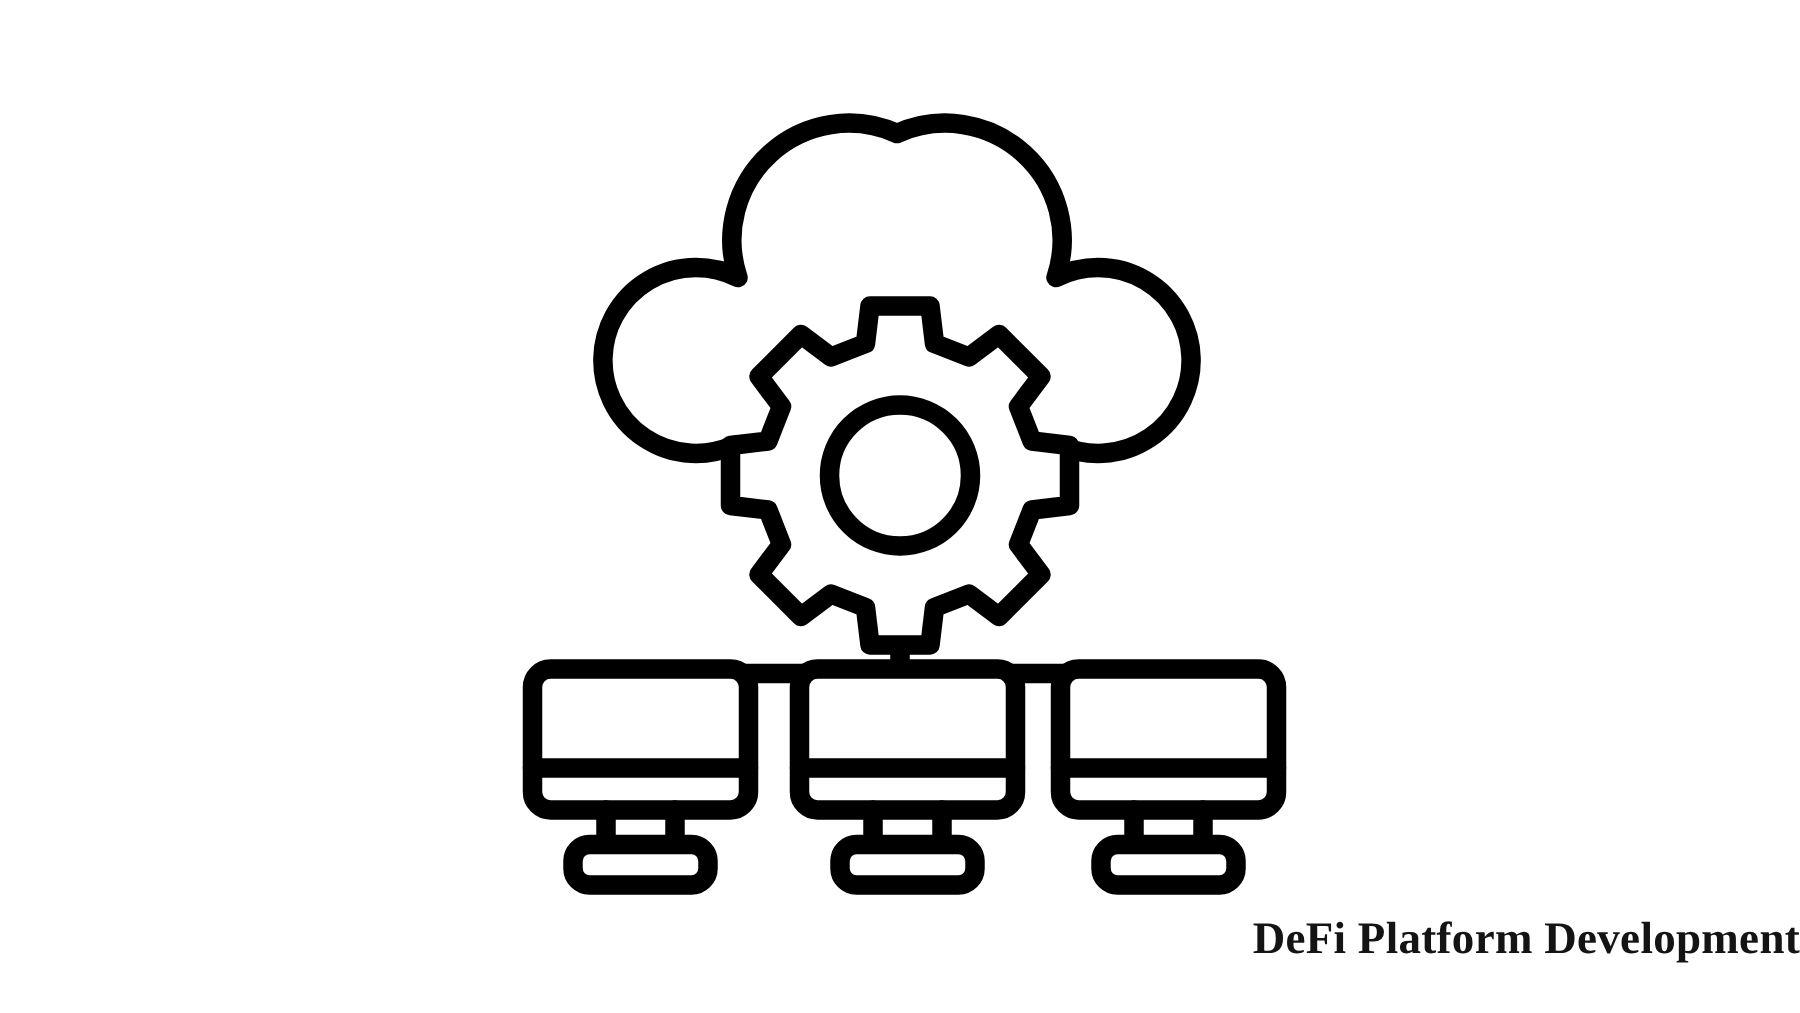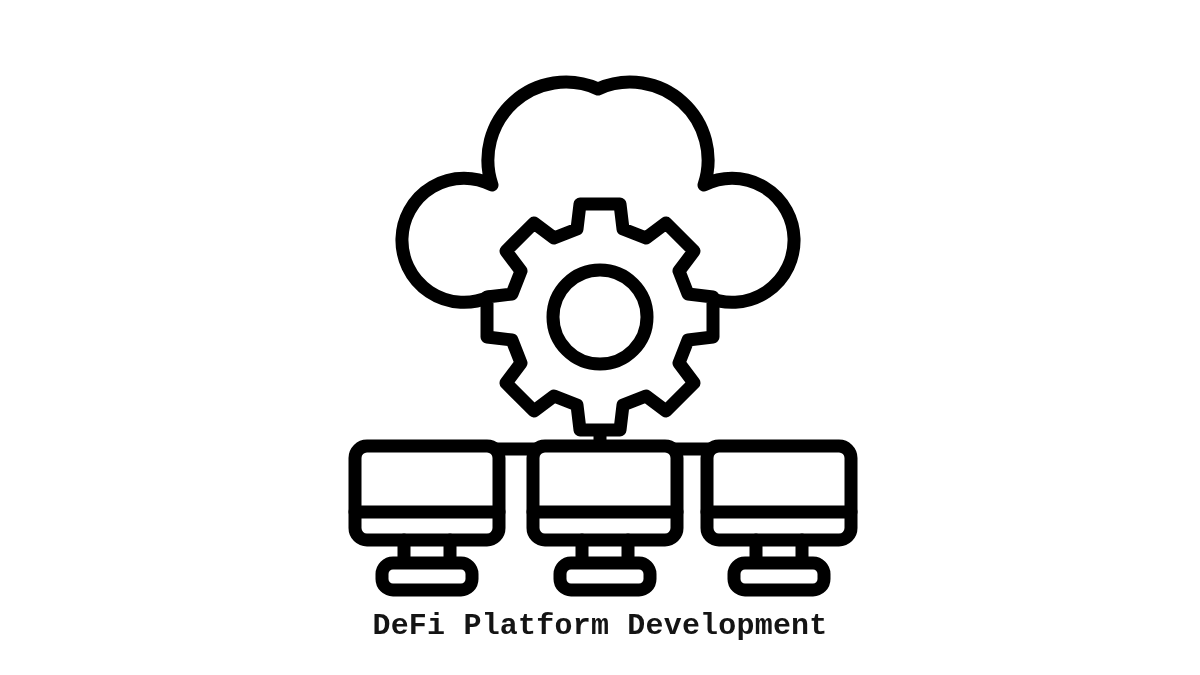--- a/index.html
+++ b/index.html
@@ -27,22 +27,22 @@
     top: 0;
     width: 1200px;
     height: 675px;
     display: block;
   }
   .caption {
     position: absolute;
     left: 0;
     top: 606px;
     width: 1200px;
-    text-align: center;
-    font-family: Liberation Mono, monospace;
+    text-align: right;
+    font-family: Liberation Serif, serif;
     font-size: 30px;
     font-weight: bold;
     letter-spacing: 0.2px;
     color: #141414;
     line-height: 40px;
     white-space: nowrap;
   }
 </style>
 </head>
 <body>

